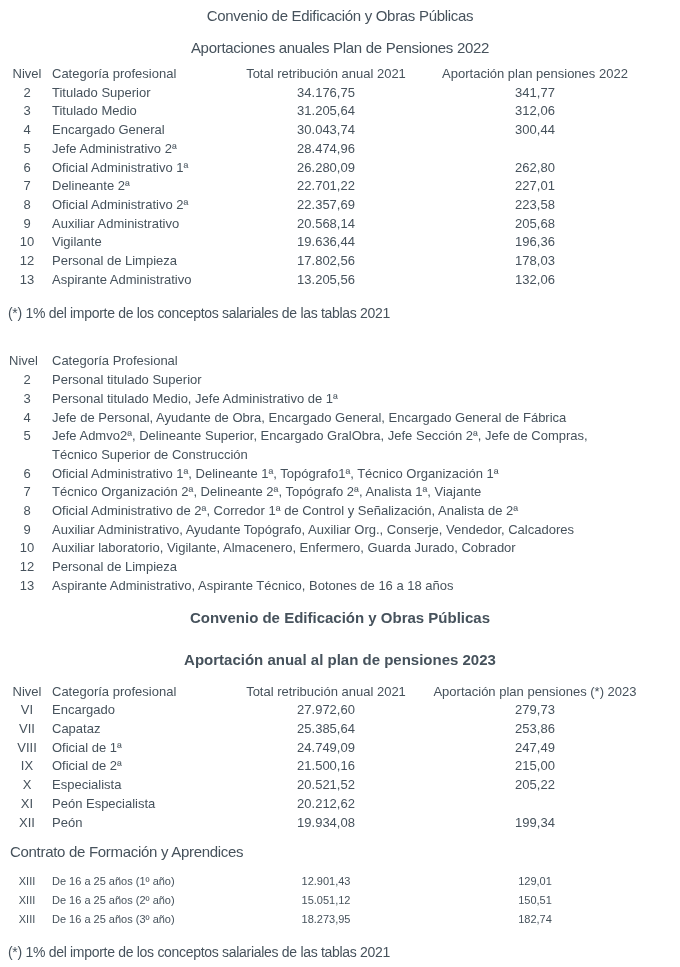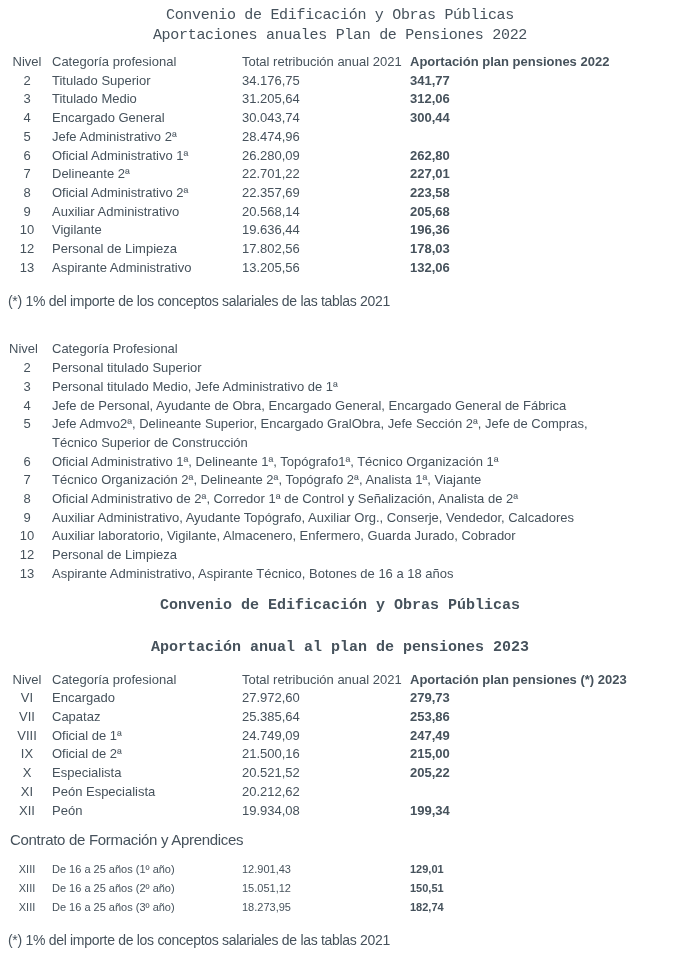--- a/index.html
+++ b/index.html
@@ -10,33 +10,32 @@
     color: #46525c;
     overflow: hidden;
   }
   .page { padding: 6px 8px 0 8px; box-sizing: border-box; }
 
   .center-title {
     text-align: center;
     font-size: 15px;
     line-height: 20px;
     letter-spacing: -0.3px;
-    font-family: Liberation Mono, monospace;
-  }
-  .mt8  { margin-top: 0; text-align: center; }
+  }
+  .mt8  { margin-top: 12px; text-align: center; }
   .mt9  { margin-top: 22px; }
   .bold { font-weight: bold; letter-spacing: 0; }
 
   .money-table { margin-top: 7px; font-size: 13px; }
   .trow { display: flex; line-height: 18.7px; }
   .cell { box-sizing: border-box; }
   .c0 { width: 38px;  flex: none; text-align: center; }
   .c1 { width: 196px; flex: none; padding-left: 6px; }
-  .c2 { width: 168px; flex: none; }
-  .c3 { width: 250px; flex: none; text-align: left; font-weight: bold; }
+  .c2 { width: 168px; flex: none; text-align: center; }
+  .c3 { width: 250px; flex: none; text-align: center; }
 
   .note {
     font-size: 14px;
     line-height: 20px;
     letter-spacing: -0.3px;
     margin-top: 14px;
   }
   .note2 { margin-top: 14px; }
 
   .levels { margin-top: 29px; font-size: 13px; }

